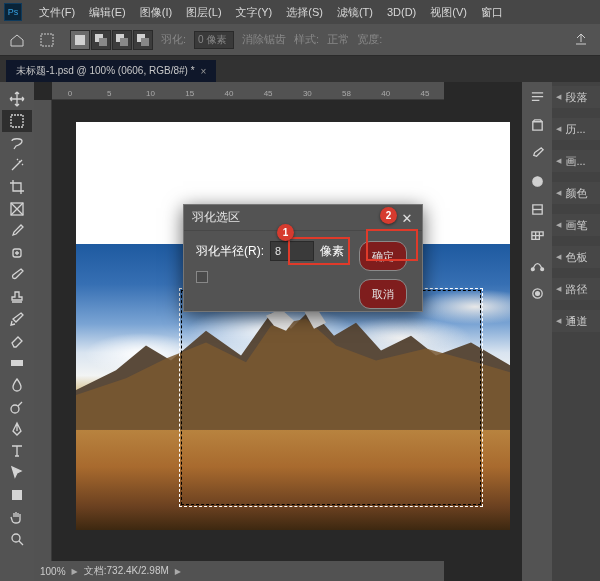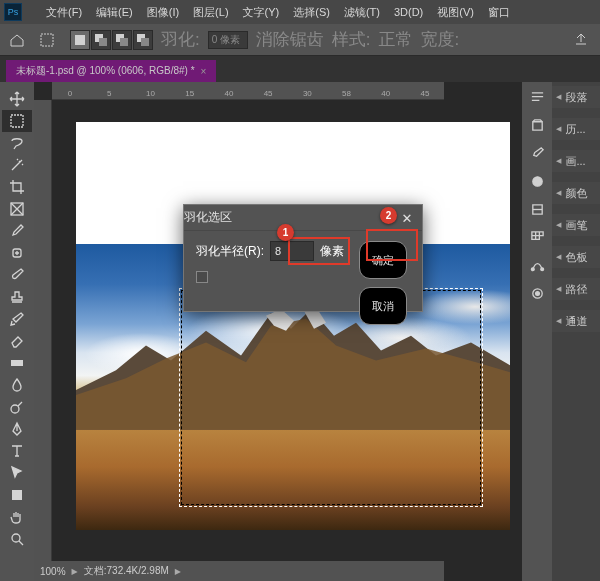--- a/index.html
+++ b/index.html
@@ -1,63 +1,63 @@
 <!DOCTYPE html>
 <html><head>
 <meta charset="utf-8">
 <style>
 html,body{margin:0;padding:0;width:600px;height:581px;overflow:hidden;font-family:"Microsoft YaHei",Arial,sans-serif;font-size:11px;color:#d0d0d0;background:#1f1f1f}
 *{box-sizing:border-box}
 .menubar{height:24px;background:#474747;display:flex;align-items:center;padding:0 4px;gap:2px}
-.menubar .logo{width:18px;height:18px;background:#0a2438;border:1px solid #0e3a5c;display:flex;align-items:center;justify-content:center;font-size:9px;color:#36a0e0;margin-right:16px}
+.menubar .logo{width:18px;height:18px;background:#0a2438;border:1px solid #0e3a5c;display:flex;align-items:center;justify-content:center;font-size:9px;color:#36a0e0;margin-right:9px}
 .menubar .m{padding:2px 6px;color:#d8d8d8;font-size:11px}
 .optbar{height:32px;background:#535353;display:flex;align-items:center;padding:0 6px;gap:8px;border-bottom:1px solid #2a2a2a}
 .iconbtn{width:22px;height:22px;display:flex;align-items:center;justify-content:center;color:#cfcfcf}
 .iconbtn svg{width:16px;height:16px}
 .modegrp{display:flex;gap:1px;margin-left:4px}
 .modesq{width:20px;height:20px;background:#3c3c3c;border:1px solid #2a2a2a;display:flex;align-items:center;justify-content:center}
 .modesq.sel{background:#6a6a6a}
 .modesq .a{width:10px;height:10px;background:#d0d0d0}
 .modesq .b{width:12px;height:12px;position:relative}
 .modesq .b::before,.modesq .b::after{content:"";position:absolute;width:8px;height:8px;background:#d0d0d0}
 .modesq .b::before{left:0;top:0}
 .modesq .b::after{right:0;bottom:0;background:#888}
-.optlbl{color:#888;font-size:17px}
+.optlbl{color:#888;font-size:11px}
 .optinp{width:40px;height:18px;background:#3a3a3a;border:1px solid #2a2a2a;color:#888;padding:0 3px;font-size:10px}
 .optbar .share{position:absolute;right:8px}
 .tabbar{height:26px;background:#323232;display:flex;align-items:flex-end;padding-left:6px}
-.doctab{height:22px;padding:3px 10px;background:#701a75;color:#c8c8c8;font-size:10px;display:flex;align-items:center;gap:6px}
+.doctab{height:22px;padding:3px 10px;background:#0f172a;color:#c8c8c8;font-size:10px;display:flex;align-items:center;gap:6px}
 .doctab .x{color:#999;font-size:10px}
 .workspace{position:absolute;left:0;top:82px;right:0;bottom:0;display:flex}
 .toolbar{width:34px;background:#535353;display:flex;flex-direction:column;align-items:center;padding:6px 0;gap:0}
 .toolbar .trow{width:30px;height:22px;display:flex;align-items:center;justify-content:center;position:relative}
 .toolbar .trow.sel{background:#2f2f2f}
 .toolbar svg{width:16px;height:16px;stroke:#d4d4d4;fill:none;stroke-width:1.3}
 .toolbar .filled svg{fill:#d4d4d4;stroke:none}
 .canvas-area{flex:1;background:#282828;position:relative;overflow:hidden}
 .ruler-h{position:absolute;left:18px;right:78px;top:0;height:18px;background:#525252;border-bottom:1px solid #3a3a3a;display:flex;align-items:flex-end;font-size:8px;color:#aaa}
 .ruler-h span{position:absolute;bottom:1px}
 .ruler-v{position:absolute;left:0;top:18px;bottom:20px;width:18px;background:#525252;border-right:1px solid #3a3a3a}
 .doc{position:absolute;left:42px;top:40px;width:434px;height:408px;background:#fff}
 .photo{position:absolute;left:0;top:122px;width:434px;height:286px;background:linear-gradient(to bottom,#1e5aa0 0%,#366fb3 14%,#7aa4d4 28%,#d9e4f0 38%,#f2f4f4 46%,#c9a85a 55%,#b8833f 65%,#a86a2e 78%,#6a4020 92%,#3d2810 100%);overflow:hidden}
 .clouds{position:absolute;left:0;top:0;width:100%;height:55%;background:radial-gradient(ellipse 80px 30px at 15% 70%,#fff 0%,rgba(255,255,255,0) 70%),radial-gradient(ellipse 120px 35px at 45% 55%,#fff 0%,rgba(255,255,255,0) 70%),radial-gradient(ellipse 100px 30px at 75% 60%,#f0f0f0 0%,rgba(255,255,255,0) 70%),radial-gradient(ellipse 90px 25px at 92% 40%,#e8e8e8 0%,rgba(255,255,255,0) 70%)}
 .mtn{position:absolute;bottom:35%;left:0;width:100%;height:45%}
 .mtn svg{width:100%;height:100%}
 .sel-marquee{position:absolute;border:1px dashed #000;outline:1px dashed #fff;outline-offset:1px}
 .dialog{position:absolute;left:149px;top:122px;width:240px;height:108px;background:#535353;border:1px solid #767676;box-shadow:0 4px 18px rgba(0,0,0,.6)}
-.dlg-title{height:26px;background:#535353;display:flex;align-items:center;padding:0 0;color:#e4e4e4;font-size:12px;border-bottom:1px solid #484848;position:relative}
+.dlg-title{height:26px;background:#535353;display:flex;align-items:center;padding:0 8px;color:#e4e4e4;font-size:12px;border-bottom:1px solid #484848;position:relative}
 .dlg-close{position:absolute;right:6px;top:4px;width:18px;height:18px;display:flex;align-items:center;justify-content:center;color:#e0e0e0;font-size:13px}
 .dlg-body{padding:10px 12px;display:flex}
 .dlg-left{flex:1}
 .dlg-row{display:flex;align-items:center;gap:6px;margin-bottom:10px}
 .dlg-lbl{color:#ffffff;font-size:12px}
 .dlg-inp{width:44px;height:20px;background:#3a3a3a;border:1px solid #2a2a2a;color:#e4e4e4;padding:0 4px;font-size:11px}
 .chk{width:12px;height:12px;border:1px solid #888;background:#4a4a4a}
 .dlg-right{width:54px;display:flex;flex-direction:column;gap:8px;align-items:center}
-.dlg-btn{width:48px;height:38px;border:1px solid #8a8a8a;border-radius:11px;background:#000000;color:#e4e4e4;display:flex;align-items:center;justify-content:center;font-size:11px}
+.dlg-btn{width:48px;height:30px;border:1px solid #8a8a8a;border-radius:11px;background:#7f1d1d;color:#e4e4e4;display:flex;align-items:center;justify-content:center;font-size:11px}
 .annot{position:absolute;width:17px;height:17px;border-radius:50%;background:#d63b2f;color:#fff;font-size:10px;display:flex;align-items:center;justify-content:center;font-weight:bold;box-shadow:0 1px 3px rgba(0,0,0,.5)}
 .redbox{position:absolute;border:2px solid #e03a2a;pointer-events:none}
 .statusbar{position:absolute;left:0;bottom:0;right:78px;height:20px;background:#525252;display:flex;align-items:center;padding:0 6px;color:#ccc;font-size:10px;gap:6px}
 .statusbar .chev{font-size:8px;color:#aaa}
 .rpanel{width:78px;background:#424242;display:flex}
 .rpanel .ico-col{width:30px;background:#535353;display:flex;flex-direction:column;align-items:center;padding:6px 0;gap:10px}
 .rpanel .ico-col .picn{width:18px;height:18px;display:flex;align-items:center;justify-content:center}
 .rpanel .ico-col svg{width:15px;height:15px;stroke:#d0d0d0;fill:none;stroke-width:1.4}
 .rpanel .tabs{flex:1;display:flex;flex-direction:column;padding:4px 0;gap:10px}
 .rpanel .ptab{height:22px;display:flex;align-items:center;gap:4px;padding:0 4px;color:#ccc;font-size:11px;background:#474747}

